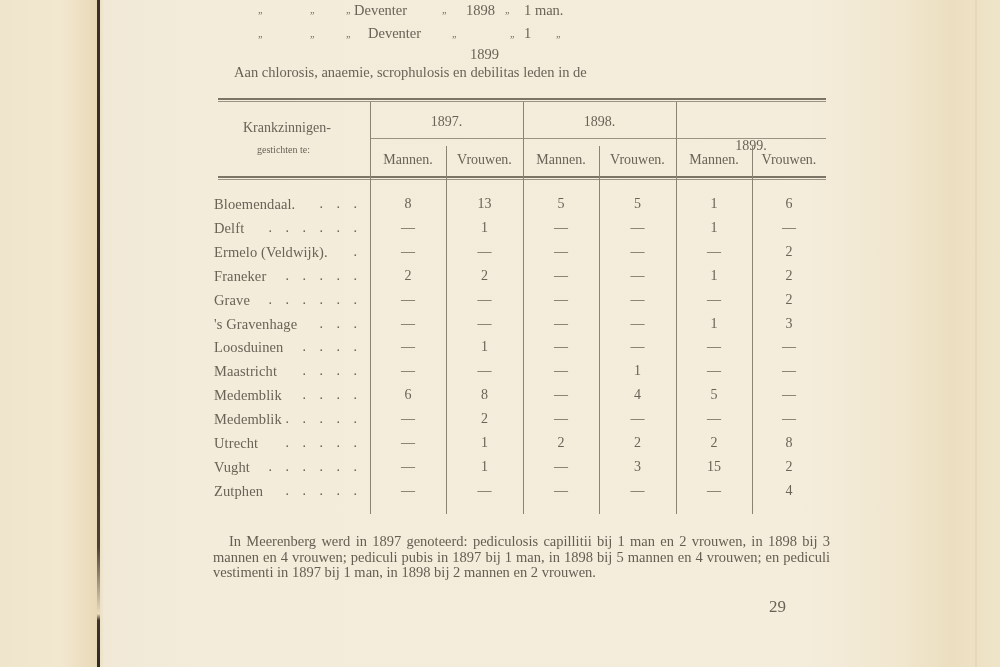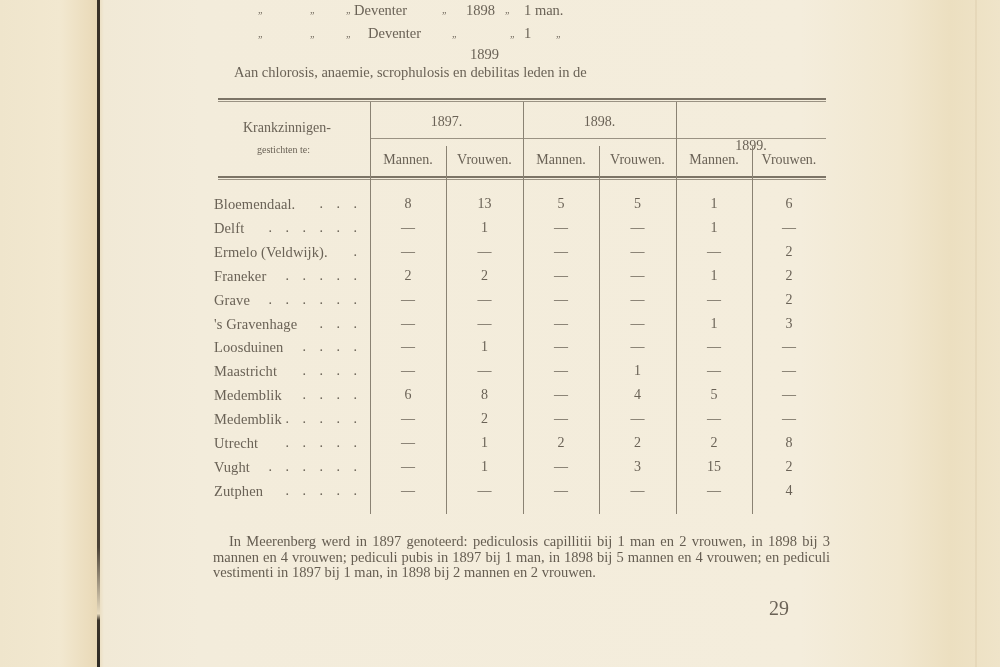--- a/index.html
+++ b/index.html
@@ -20,21 +20,21 @@
     border-top:2px solid #7c7466; border-bottom:1px solid #9a9283; box-sizing:border-box; }
   .rule-mid { position:absolute; left:218px; top:176px; width:608px; height:4px;
     border-top:2px solid #7c7466; border-bottom:1px solid #9a9283; box-sizing:border-box; }
   .vline { position:absolute; width:1px; background:#8a8273; }
   .hline { position:absolute; height:1px; background:#9a9283; }
   .cell { position:absolute; text-align:center; font-size:14px; }
   .rowlabel { position:absolute; left:214px; font-size:14.5px; white-space:nowrap; letter-spacing:0.1px; }
   .dots { letter-spacing:5px; }
   .para { position:absolute; left:213px; top:534px; width:617px; font-size:14.5px; line-height:15.5px; text-align:justify; color:#655d51; }
   .para p { margin:0; text-indent:16px; }
-  .pageno { position:absolute; left:769px; top:597px; font-size:20px; }
+  .pageno { position:absolute; left:769px; top:597px; font-size:17px; }
 </style>
 </head>
 <body>
 
 <div class="binding"></div>
 <div class="fold"></div>
 
 <div>
   <span class="abs ditto" style="left:258px;top:6px;">„</span>
   <span class="abs ditto" style="left:310px;top:6px;">„</span>

